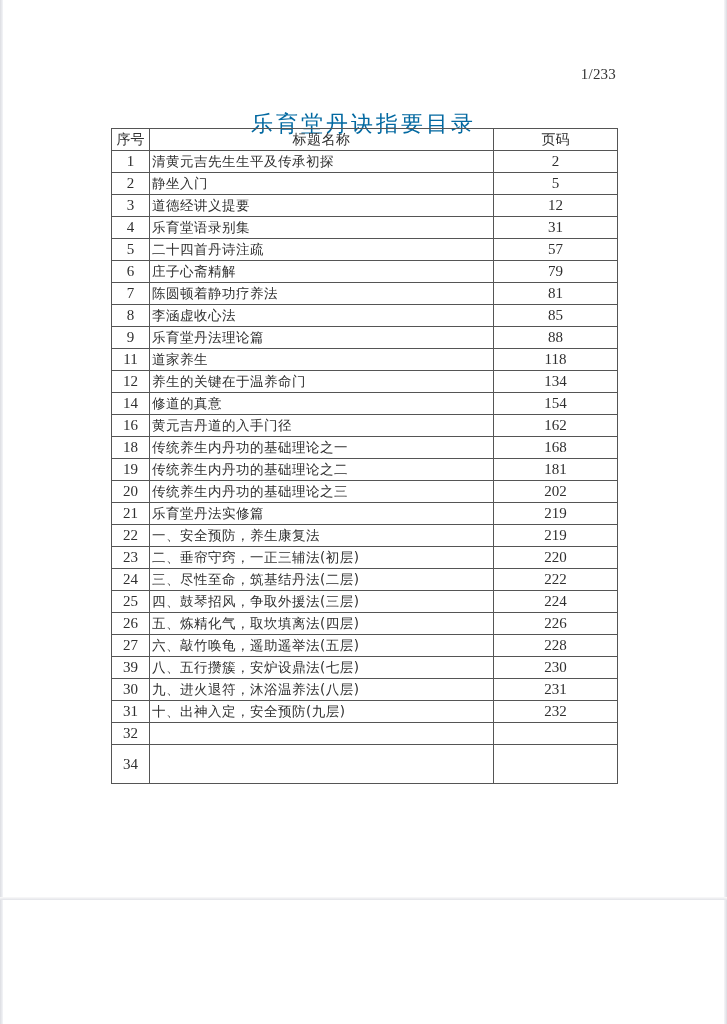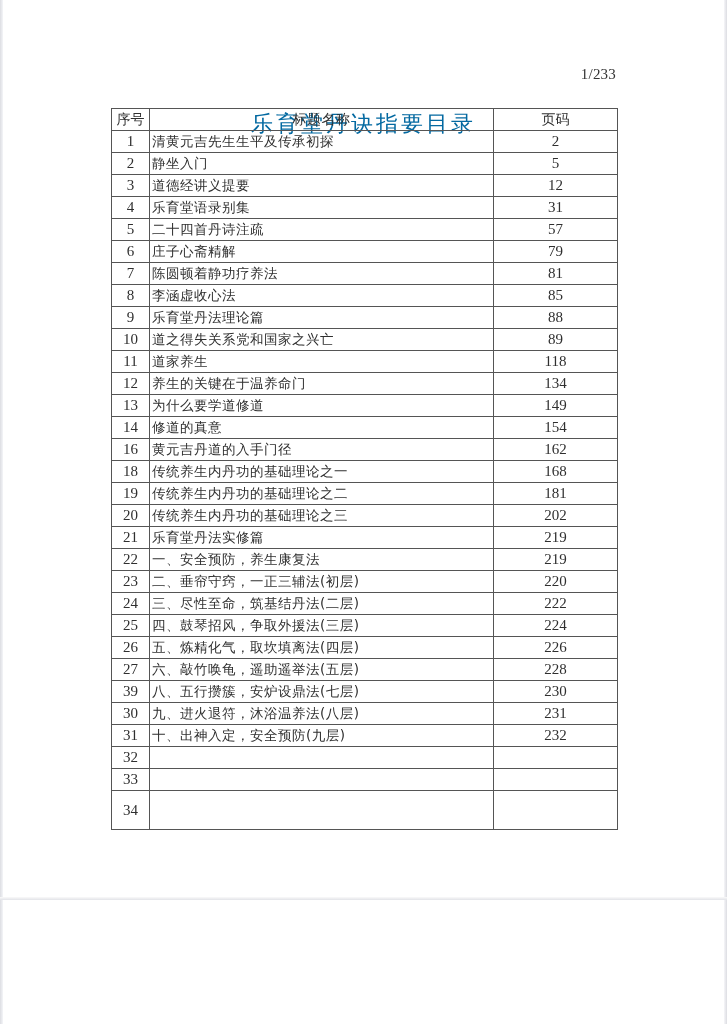--- a/index.html
+++ b/index.html
@@ -56,21 +56,21 @@
     text-align: center;
     font-size: 22px;
     letter-spacing: 3px;
     color: #0369a1;
     font-family: "DejaVu Sans", "Liberation Sans", sans-serif;
     font-weight: normal;
   }
   table.toc {
     position: absolute;
     left: 111px;
-    top: 108px;
+    top: 128px;
     width: 506px;
     border-collapse: collapse;
     table-layout: fixed;
     font-family: "DejaVu Sans", "Liberation Sans", sans-serif;
     font-size: 13.5px;
     color: #2f2f2f;
   }
   table.toc td, table.toc th {
     border: 1px solid #555;
     height: 21px;
@@ -171,40 +171,30 @@
           <td class="cell-no">8</td>
           <td class="cell-title">李涵虚收心法</td>
           <td class="cell-page">85</td>
         </tr>
       <tr>
           <td class="cell-no">9</td>
           <td class="cell-title">乐育堂丹法理论篇</td>
           <td class="cell-page">88</td>
         </tr>
       <tr>
-          <td class="cell-no">10</td>
-          <td class="cell-title">道之得失关系党和国家之兴亡</td>
-          <td class="cell-page">89</td>
-        </tr>
-      <tr>
           <td class="cell-no">11</td>
           <td class="cell-title">道家养生</td>
           <td class="cell-page">118</td>
         </tr>
       <tr>
           <td class="cell-no">12</td>
           <td class="cell-title">养生的关键在于温养命门</td>
           <td class="cell-page">134</td>
         </tr>
       <tr>
-          <td class="cell-no">13</td>
-          <td class="cell-title">为什么要学道修道</td>
-          <td class="cell-page">149</td>
-        </tr>
-      <tr>
           <td class="cell-no">14</td>
           <td class="cell-title">修道的真意</td>
           <td class="cell-page">154</td>
         </tr>
       <tr>
           <td class="cell-no">16</td>
           <td class="cell-title">黄元吉丹道的入手门径</td>
           <td class="cell-page">162</td>
         </tr>
       <tr>
@@ -267,25 +257,20 @@
           <td class="cell-title">九、进火退符，沐浴温养法(八层)</td>
           <td class="cell-page">231</td>
         </tr>
       <tr>
           <td class="cell-no">31</td>
           <td class="cell-title">十、出神入定，安全预防(九层)</td>
           <td class="cell-page">232</td>
         </tr>
       <tr>
           <td class="cell-no">32</td>
-          <td class="cell-title"></td>
-          <td class="cell-page"></td>
-        </tr>
-      <tr>
-          <td class="cell-no">33</td>
           <td class="cell-title"></td>
           <td class="cell-page"></td>
         </tr>
       <tr class="tall">
           <td class="cell-no">34</td>
           <td class="cell-title"></td>
           <td class="cell-page"></td>
         </tr>
     </tbody>
   </table>

